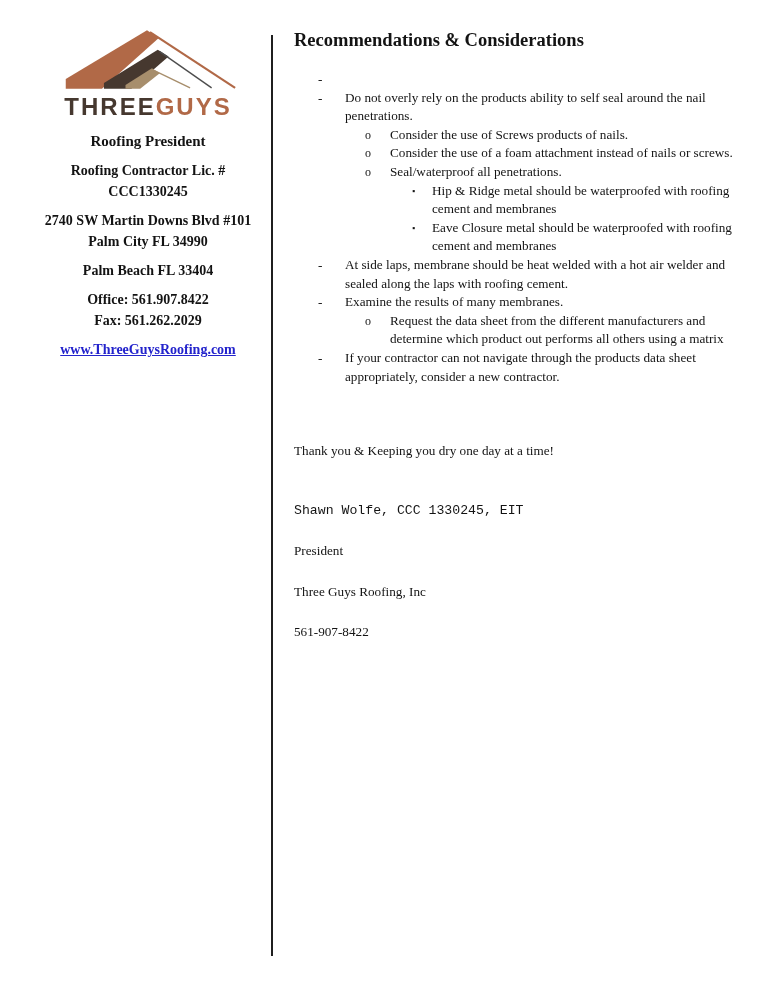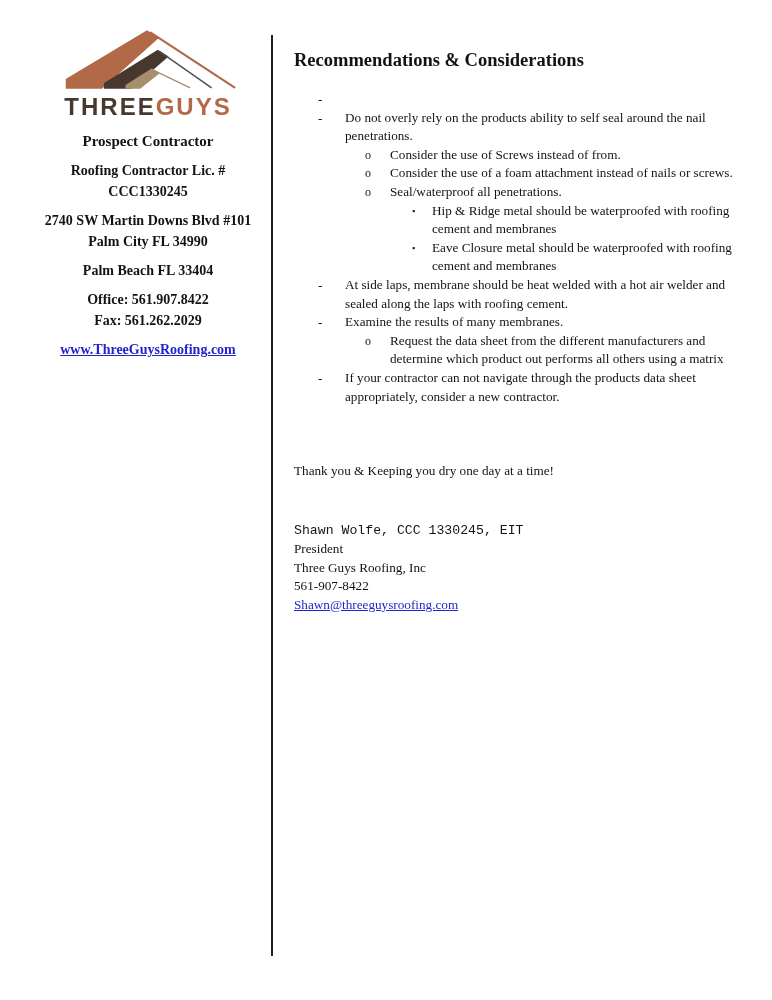--- a/index.html
+++ b/index.html
@@ -46,36 +46,36 @@
   }
 
   
   .divider{
     position:absolute;left:271px;top:35px;width:2px;height:921px;
     background:var(--divider-black);
   }
 
   
   .main{
-    position:absolute;left:294px;top:48px;width:452px;
+    position:absolute;left:294px;top:28px;width:452px;
     font-size:13.2px;line-height:18.6px;
   }
   .heading{
     font-size:18.5px;line-height:24px;font-weight:bold;
     margin-bottom:18px;
   }
   .li{display:flex;}
   .li .txt{flex:1;}
   .li .marker{flex:0 0 auto;text-align:left;}
   .lvl1 .marker{margin-left:24px;width:27px;}
   .lvl2 .marker{margin-left:71px;width:25px;font-size:12px;}
   .lvl3 .marker{margin-left:118px;width:20px;font-size:8.5px;}
   .closing{margin-top:56px;}
   .signature{margin-top:43px;}
-  .sig-line{margin-top:4px;line-height:14.5px;}
+  .sig-line{margin-top:26px;line-height:14.5px;}
   .sig-line:first-child{margin-top:4px;font-family:Liberation Mono, monospace;}
 </style>
 </head>
 <body>
 
 <div class="page">
 
   <div class="sidebar">
 
     <svg class="logo-graphic" width="186" height="63" viewBox="0 0 190 64">
@@ -84,21 +84,21 @@
       <polygon points="105,22 116,29 78,62 50,62 50,56" fill="#46382f"></polygon>
       <line x1="107" y1="24" x2="160" y2="61" stroke="#4d4d4d" stroke-width="1.4"></line>
       <polygon points="99,41 107,46 87,62 72,62 72,58" fill="#a78e6c"></polygon>
       <line x1="101" y1="43" x2="138" y2="61" stroke="#a78e6c" stroke-width="1.4"></line>
     </svg>
 
     <div class="wordmark">
       <span class="w1">THREE</span><span class="w2">GUYS</span>
     </div>
 
-    <div class="tagline">Prospect Contractor</div>
+    <div class="tagline">Roofing President</div>
 
     <div class="side-group">
       <div>Roofing Contractor Lic. #</div>
       <div>CCC1330245</div>
     </div>
 
     <div class="side-group">
       <div>2740 SW Martin Downs Blvd #101</div>
       <div>Palm City FL 34990</div>
     </div>
@@ -125,21 +125,21 @@
     <div id="bullet-list">
         <div class="li lvl1">
           <span class="marker">-</span>
         </div>
         <div class="li lvl1">
           <span class="marker">-</span>
           <span class="txt">Do not overly rely on the products ability to self seal around the nail penetrations.</span>
         </div>
         <div class="li lvl2">
           <span class="marker">o</span>
-          <span class="txt">Consider the use of Screws instead of from.</span>
+          <span class="txt">Consider the use of Screws products of nails.</span>
         </div>
         <div class="li lvl2">
           <span class="marker">o</span>
           <span class="txt">Consider the use of a foam attachment instead of nails or screws.</span>
         </div>
         <div class="li lvl2">
           <span class="marker">o</span>
           <span class="txt">Seal/waterproof all penetrations.</span>
         </div>
         <div class="li lvl3">
@@ -168,16 +168,15 @@
         </div>
       </div>
 
     <div class="closing">Thank you &amp; Keeping you dry one day at a time!</div>
 
     <div class="signature">
       <div class="sig-line">Shawn Wolfe, CCC 1330245, EIT</div>
       <div class="sig-line">President</div>
       <div class="sig-line">Three Guys Roofing, Inc</div>
       <div class="sig-line">561-907-8422</div>
-      <div class="sig-line"><a class="link">Shawn@threeguysroofing.com</a></div>
     </div>
   </div>
 </div>
 
 </body></html>

